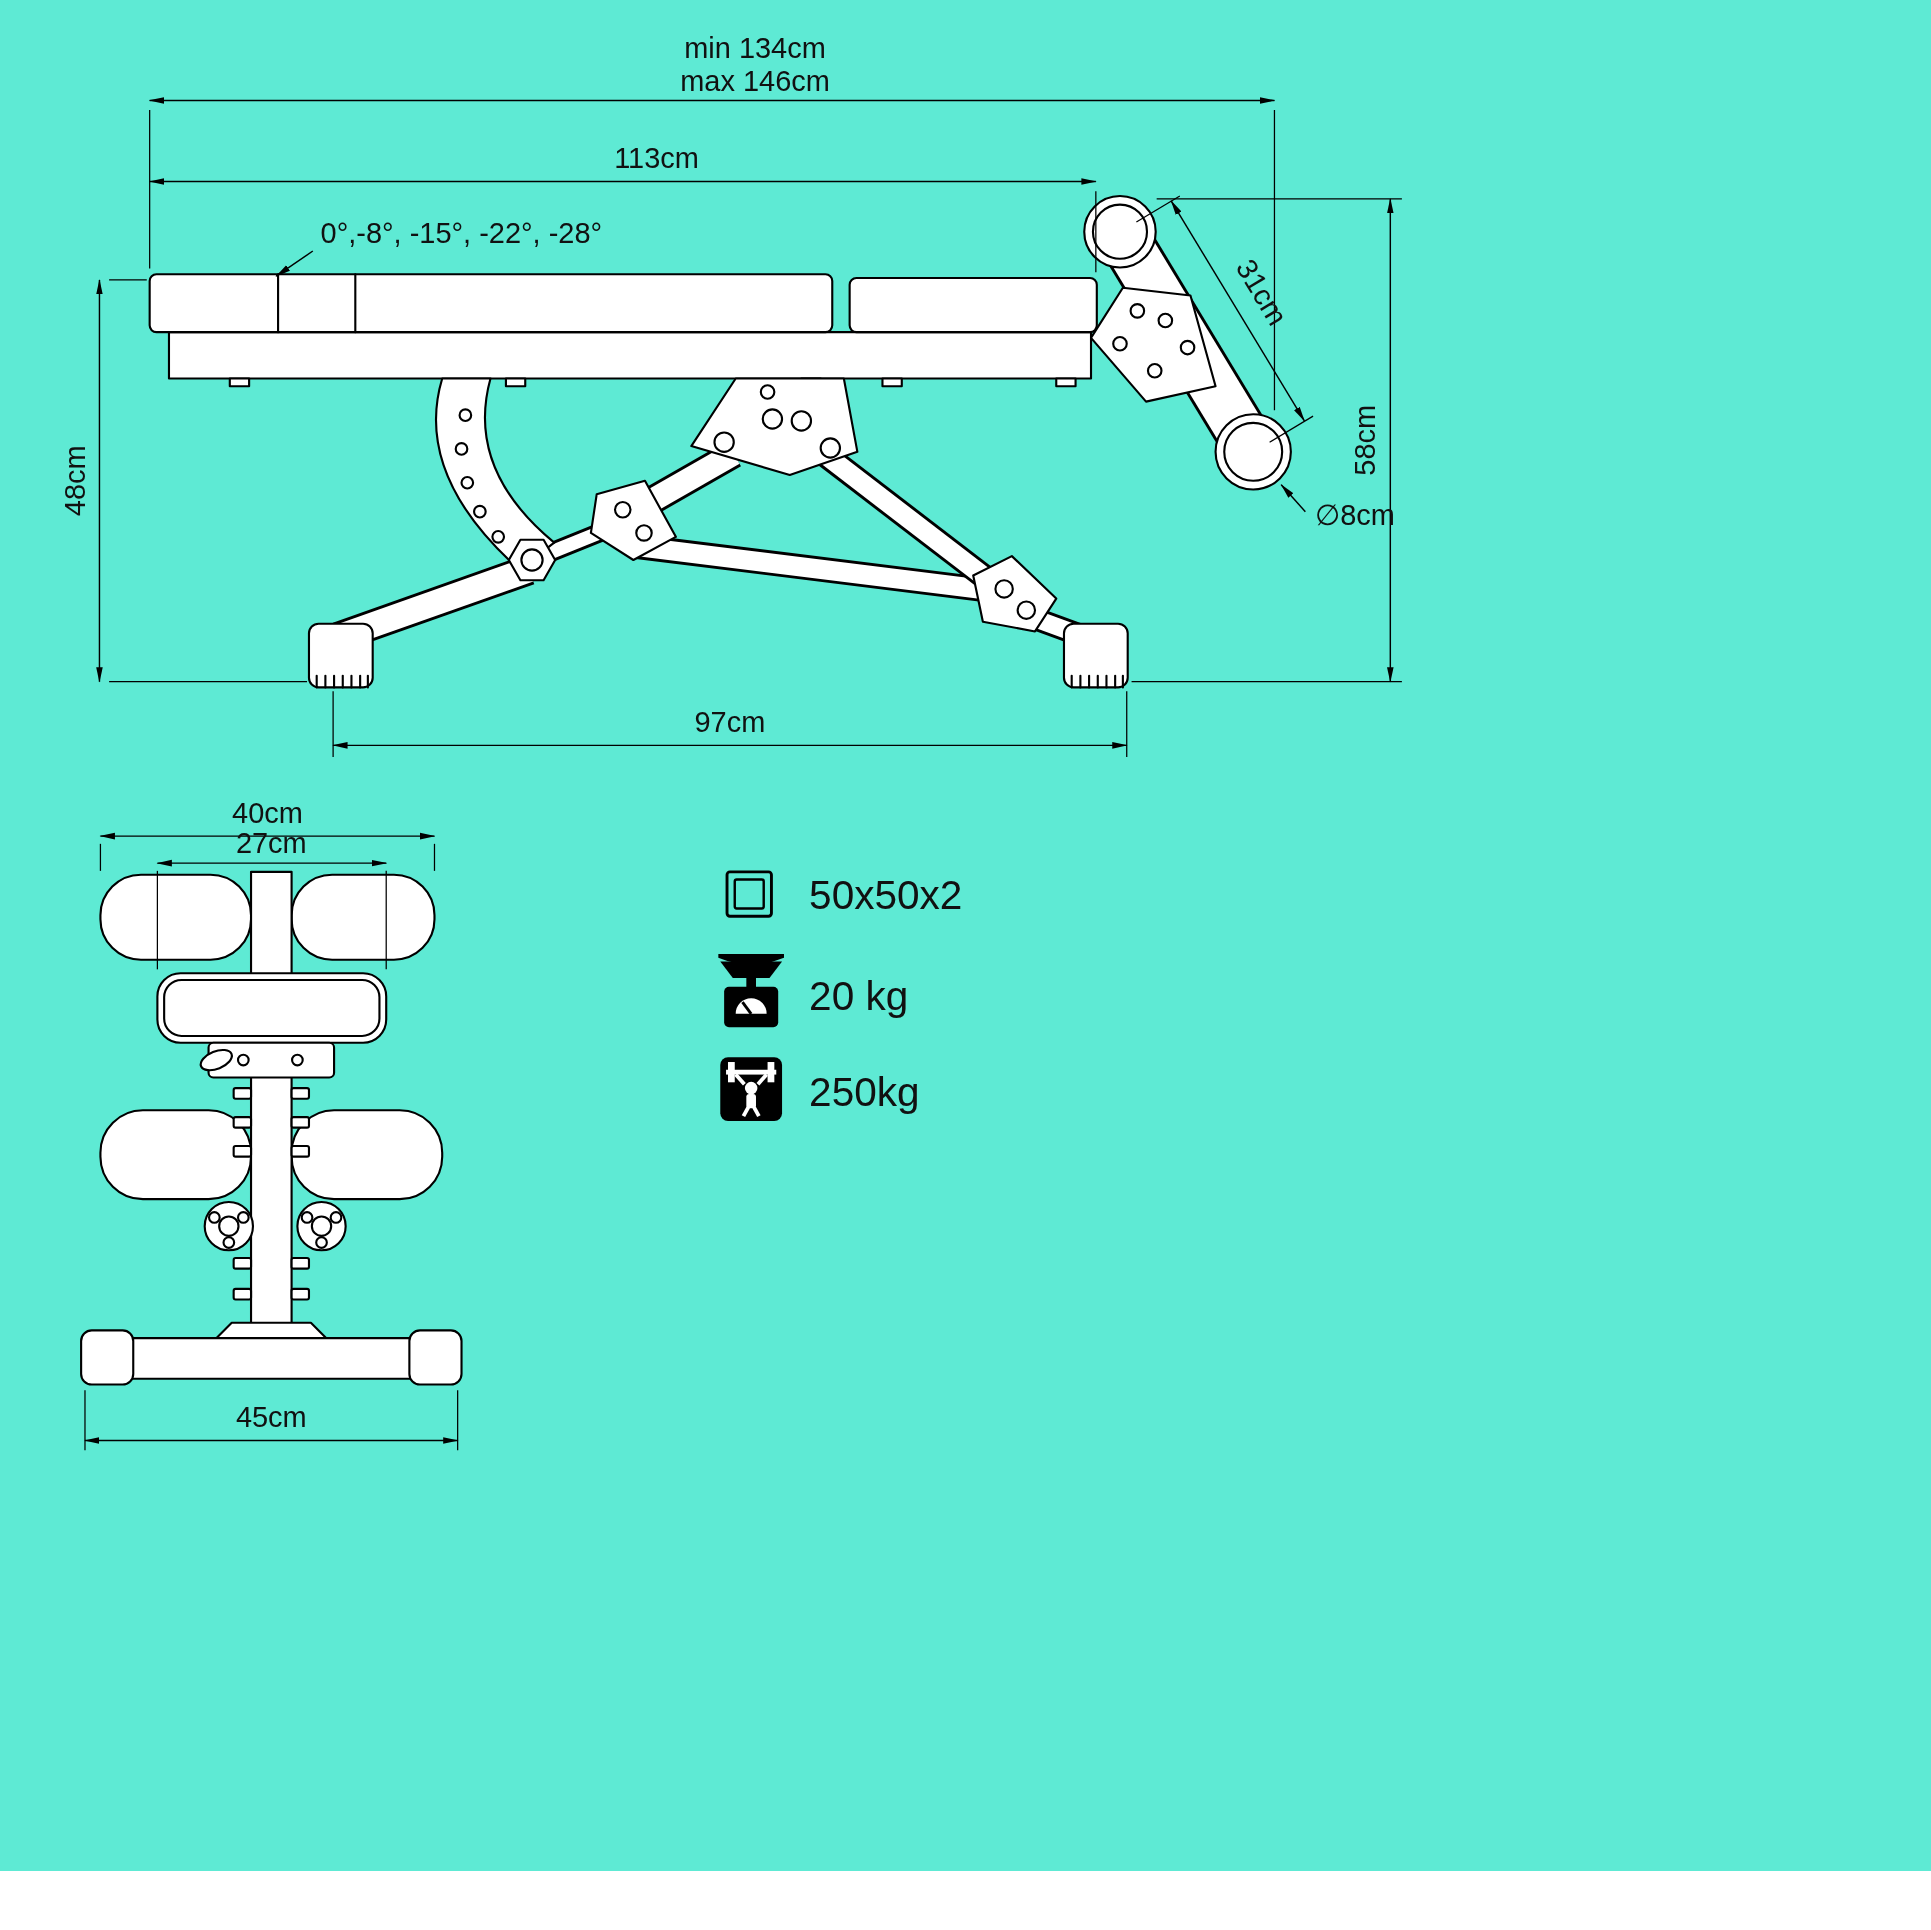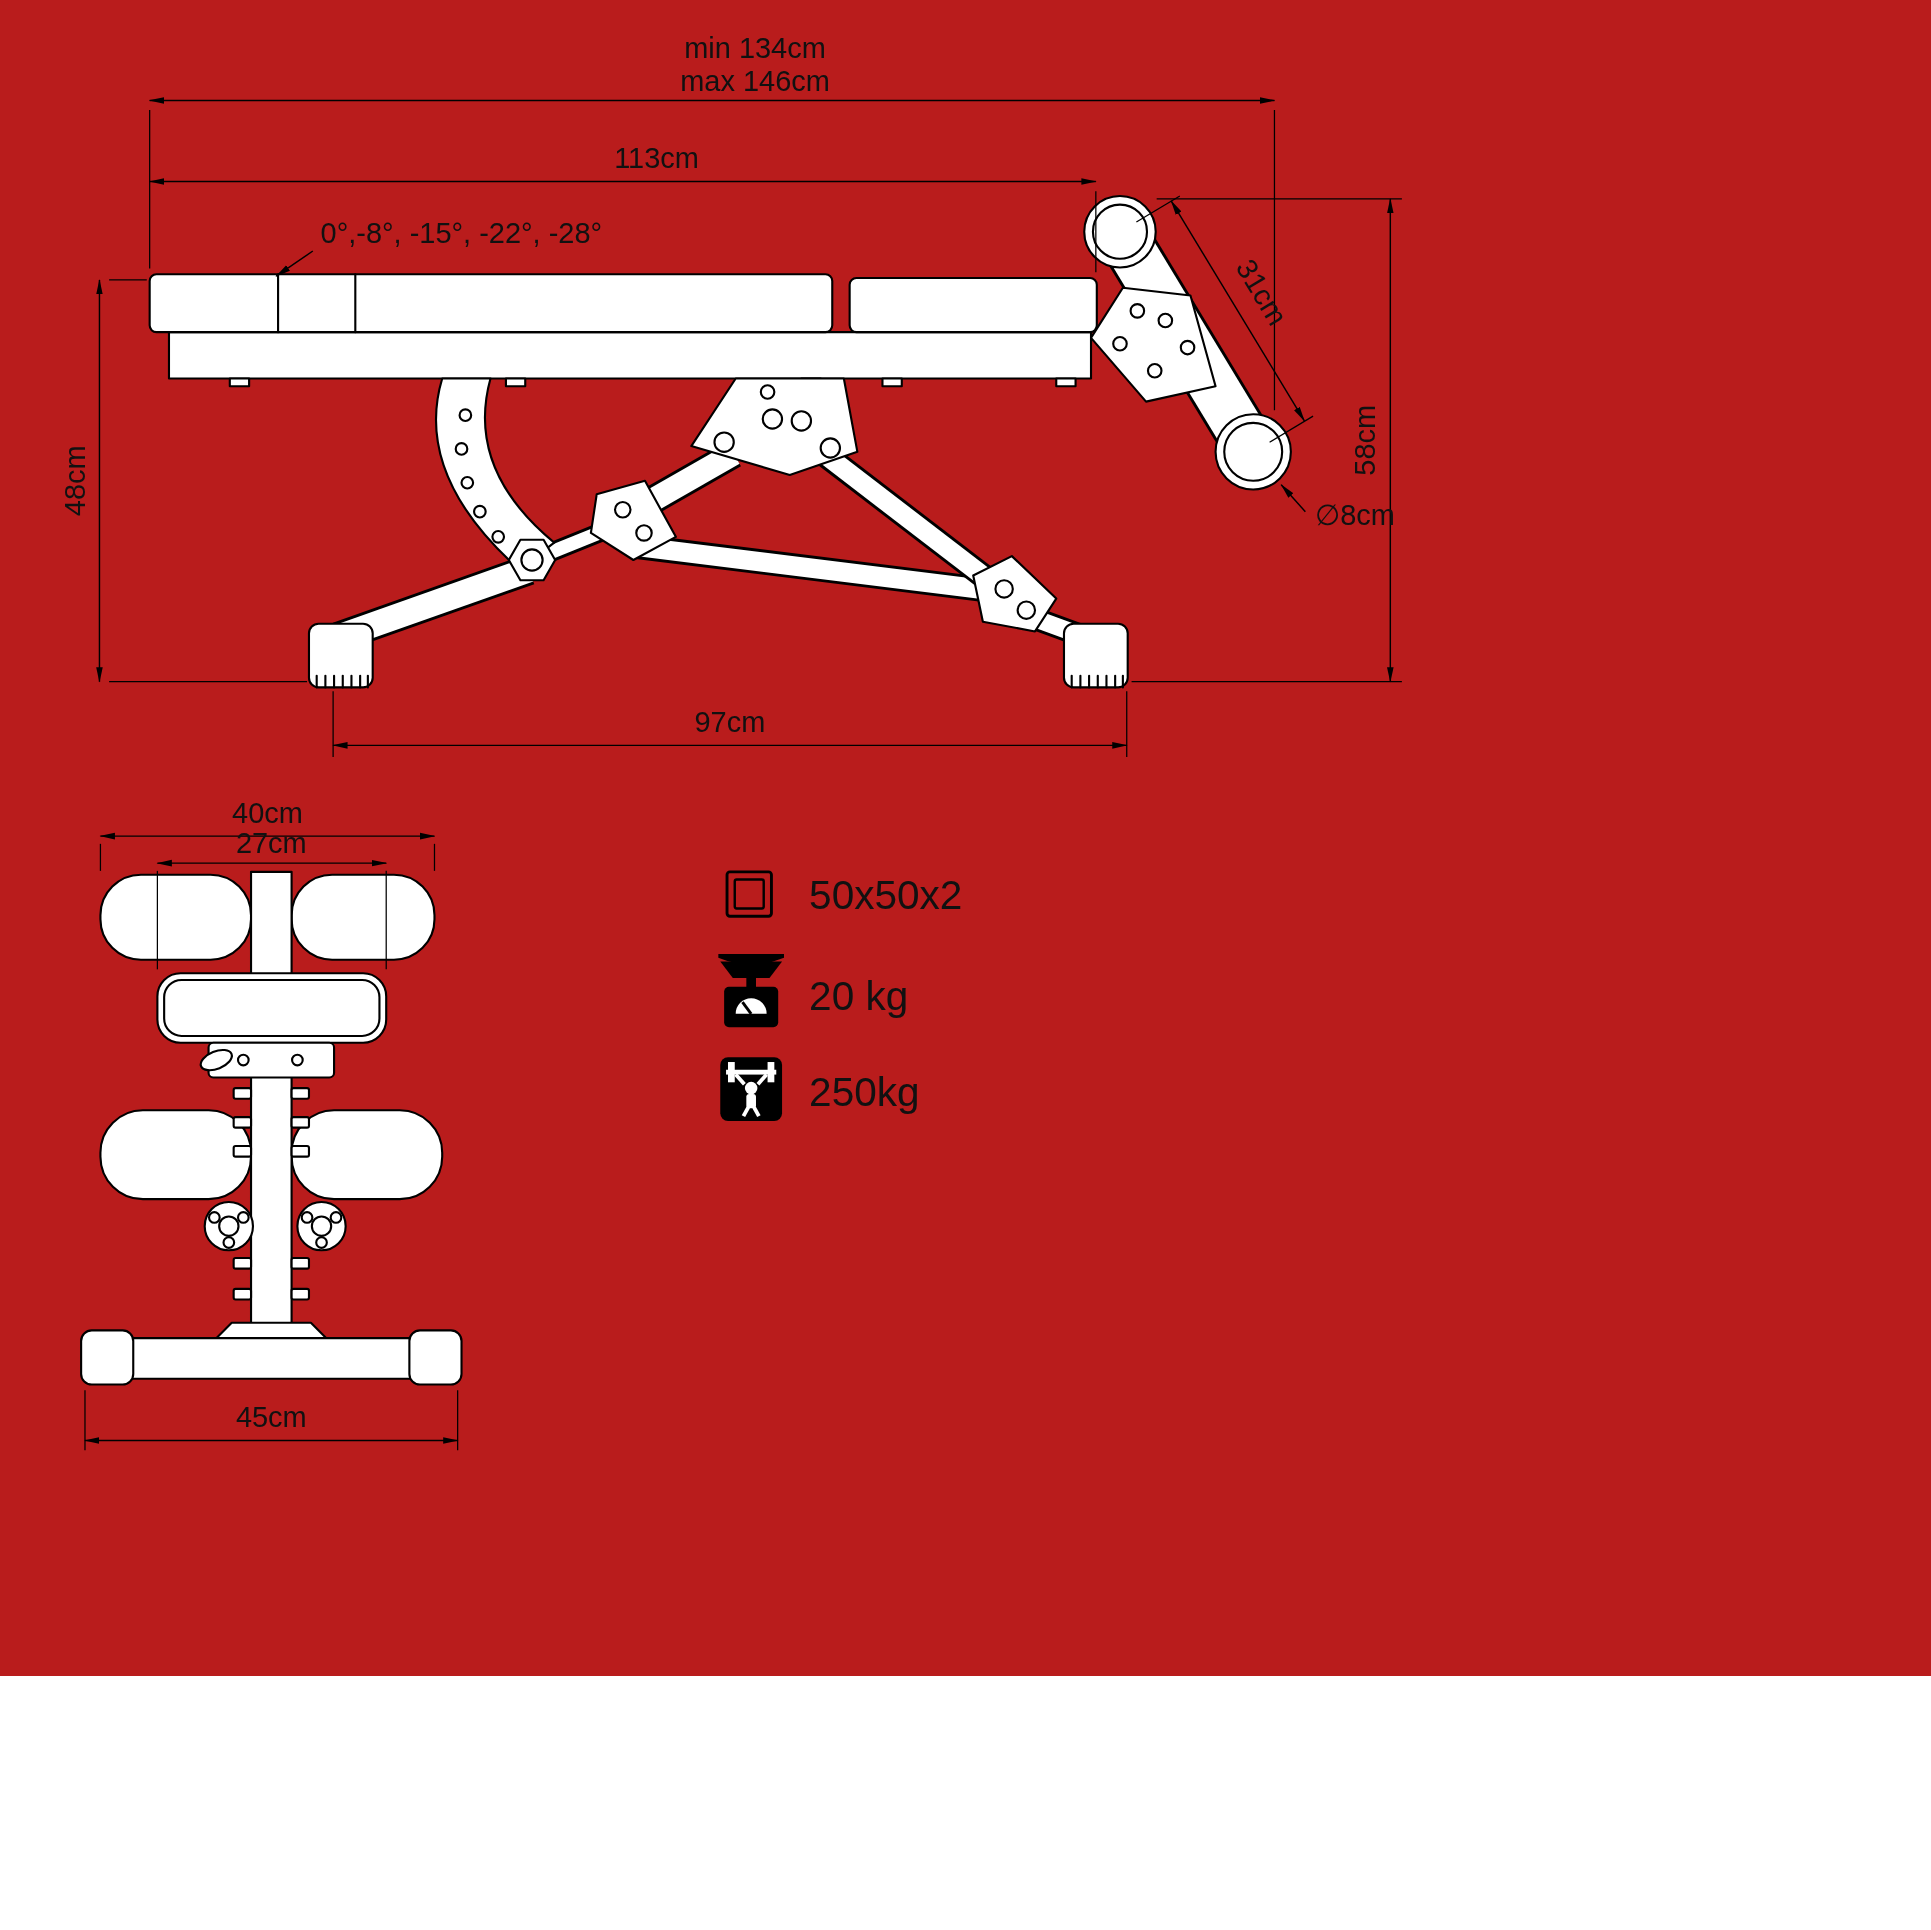--- a/index.html
+++ b/index.html
@@ -1,16 +1,16 @@
 <!DOCTYPE html>
 <html><head>
 <meta charset="utf-8">
 <style>
   html,body{margin:0;padding:0;background:#fff;}
-  .canvas{position:relative;width:1931px;height:1676px;background:#b91c1c;overflow:hidden;}
+  .canvas{position:relative;width:1931px;height:1871px;background:#5eead4;overflow:hidden;}
   svg{position:absolute;left:0;top:0;}
   .s  {stroke:#000;fill:none;stroke-width:2.2;stroke-linejoin:round;stroke-linecap:round;}
   .sw {stroke:#000;fill:#fff;stroke-width:2.2;stroke-linejoin:round;}
   .dim{stroke:#000;stroke-width:1.5;fill:none;}
   .ext{stroke:#000;stroke-width:1.3;fill:none;}
   text.d   {font-family:"Liberation Sans",sans-serif;font-size:30px;fill:#111;}
   text.spec{font-family:"Liberation Sans",sans-serif;font-size:42px;fill:#111;}
 </style>
 </head>
 <body>

